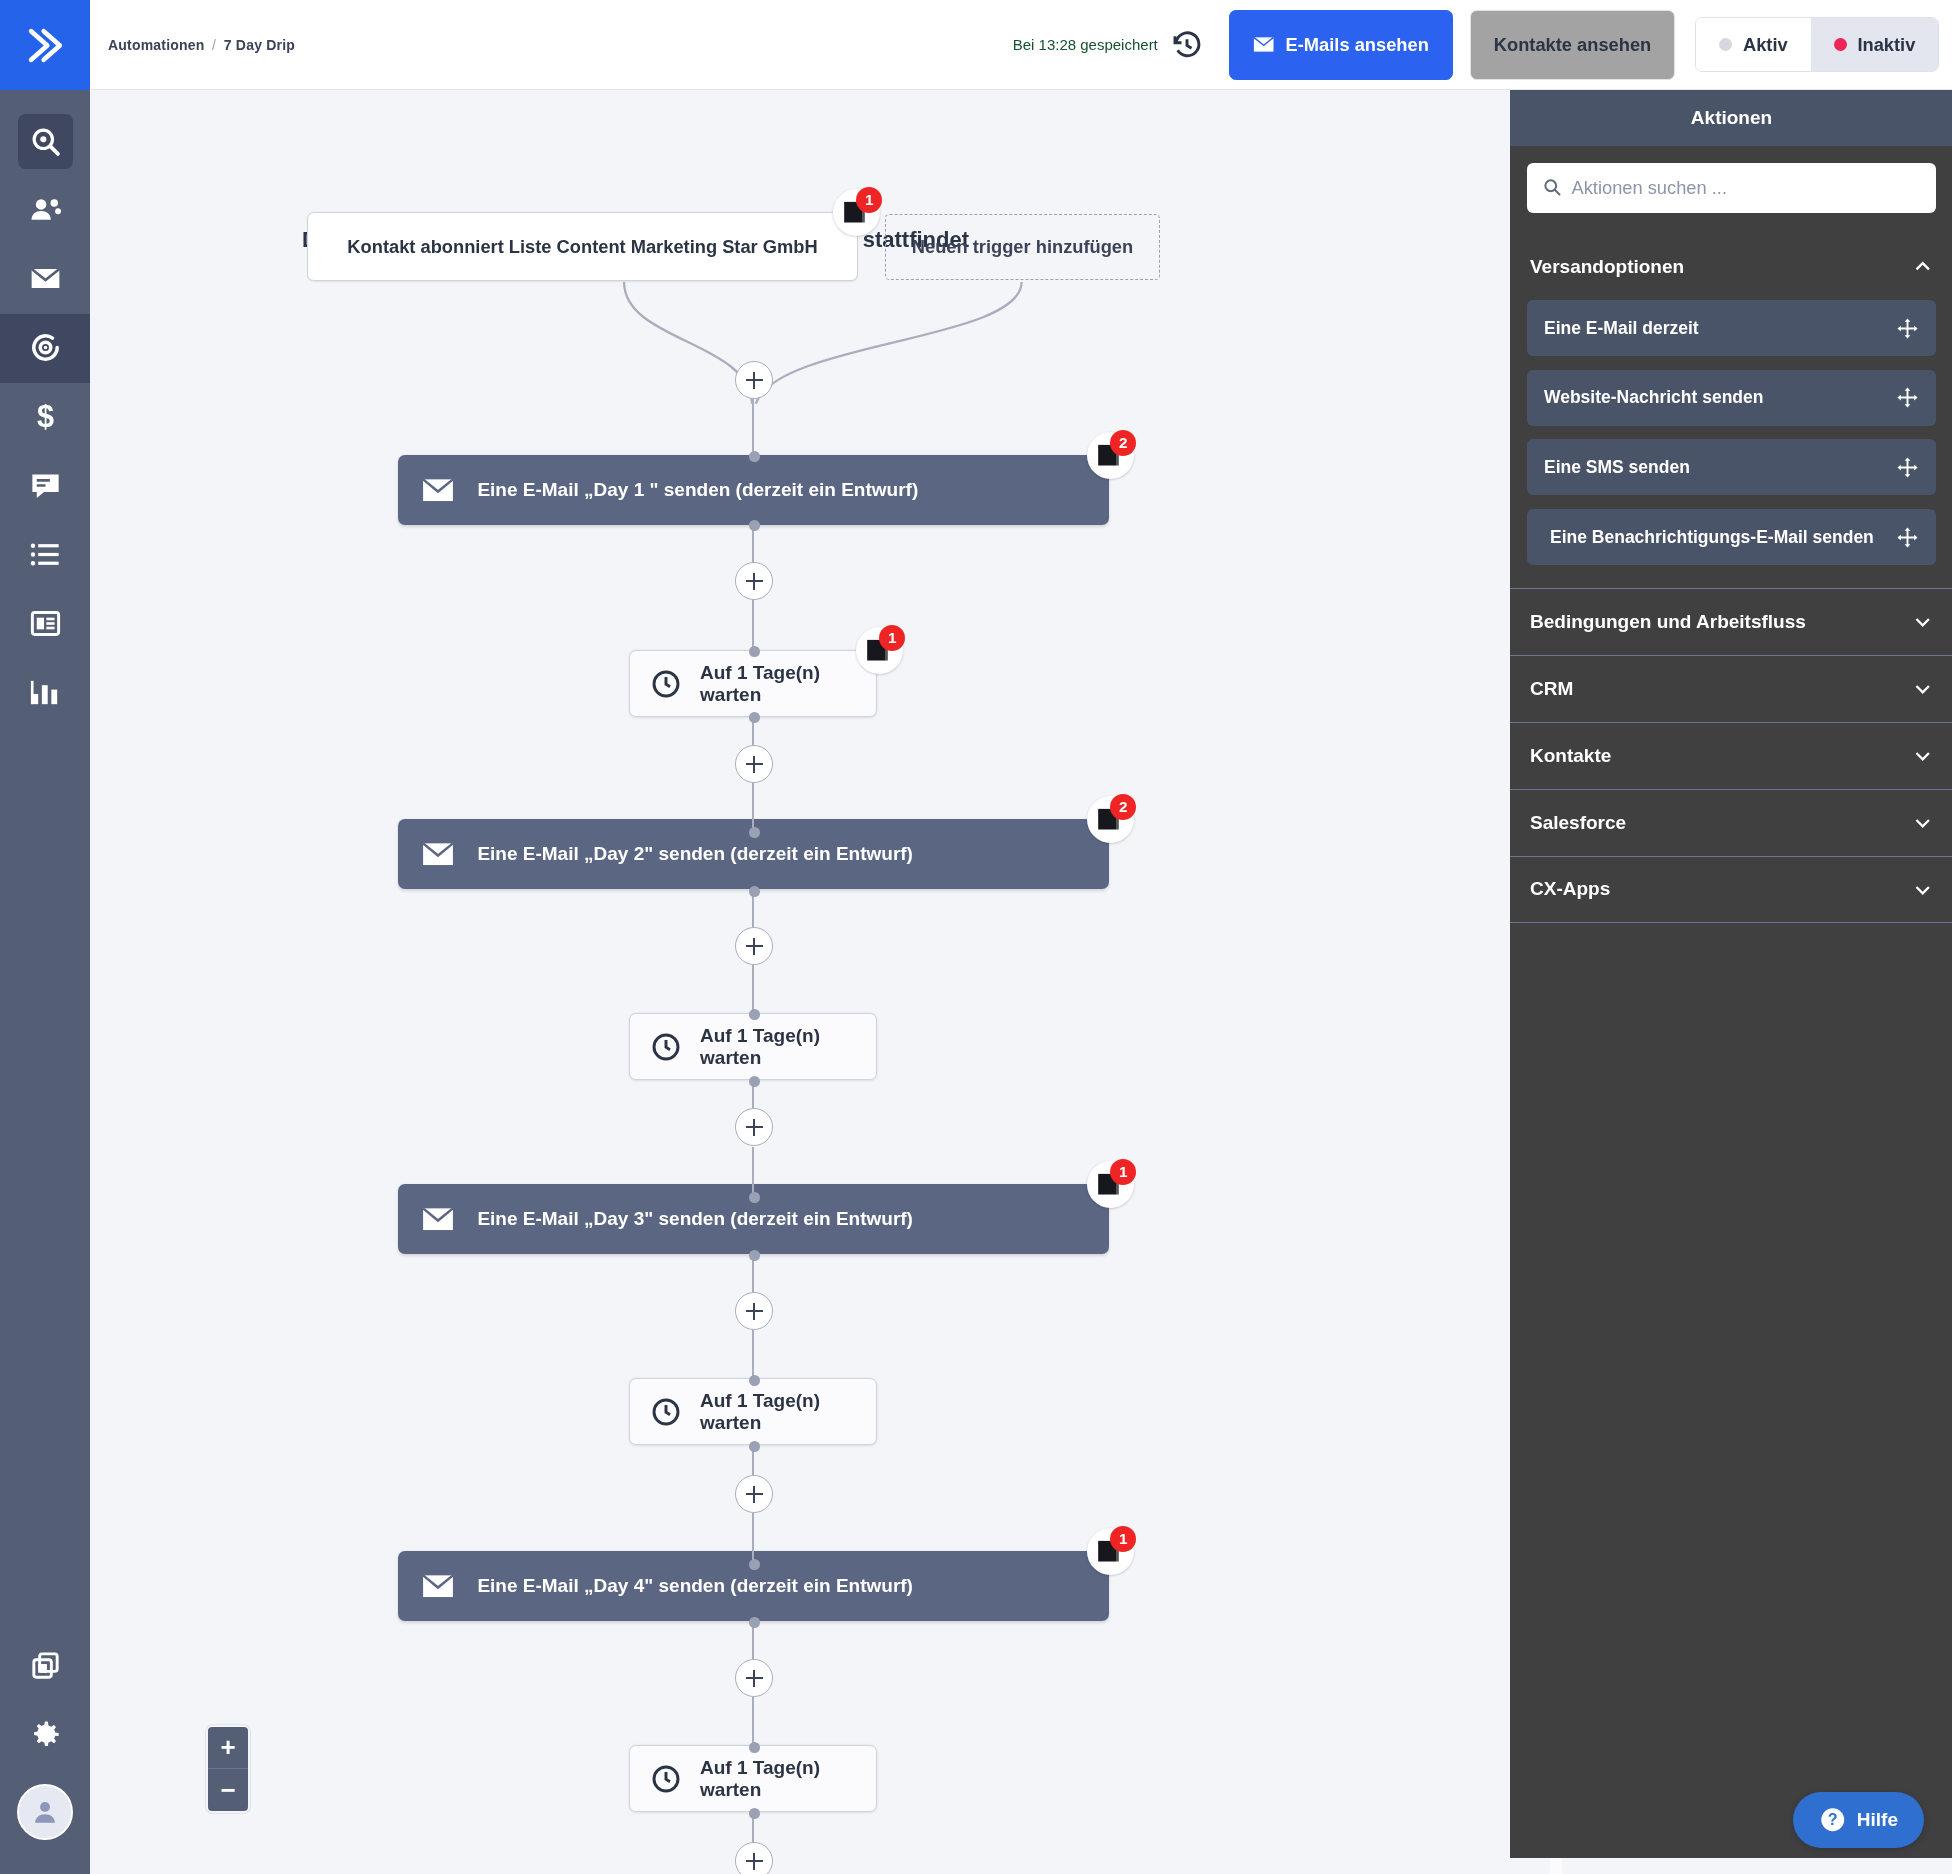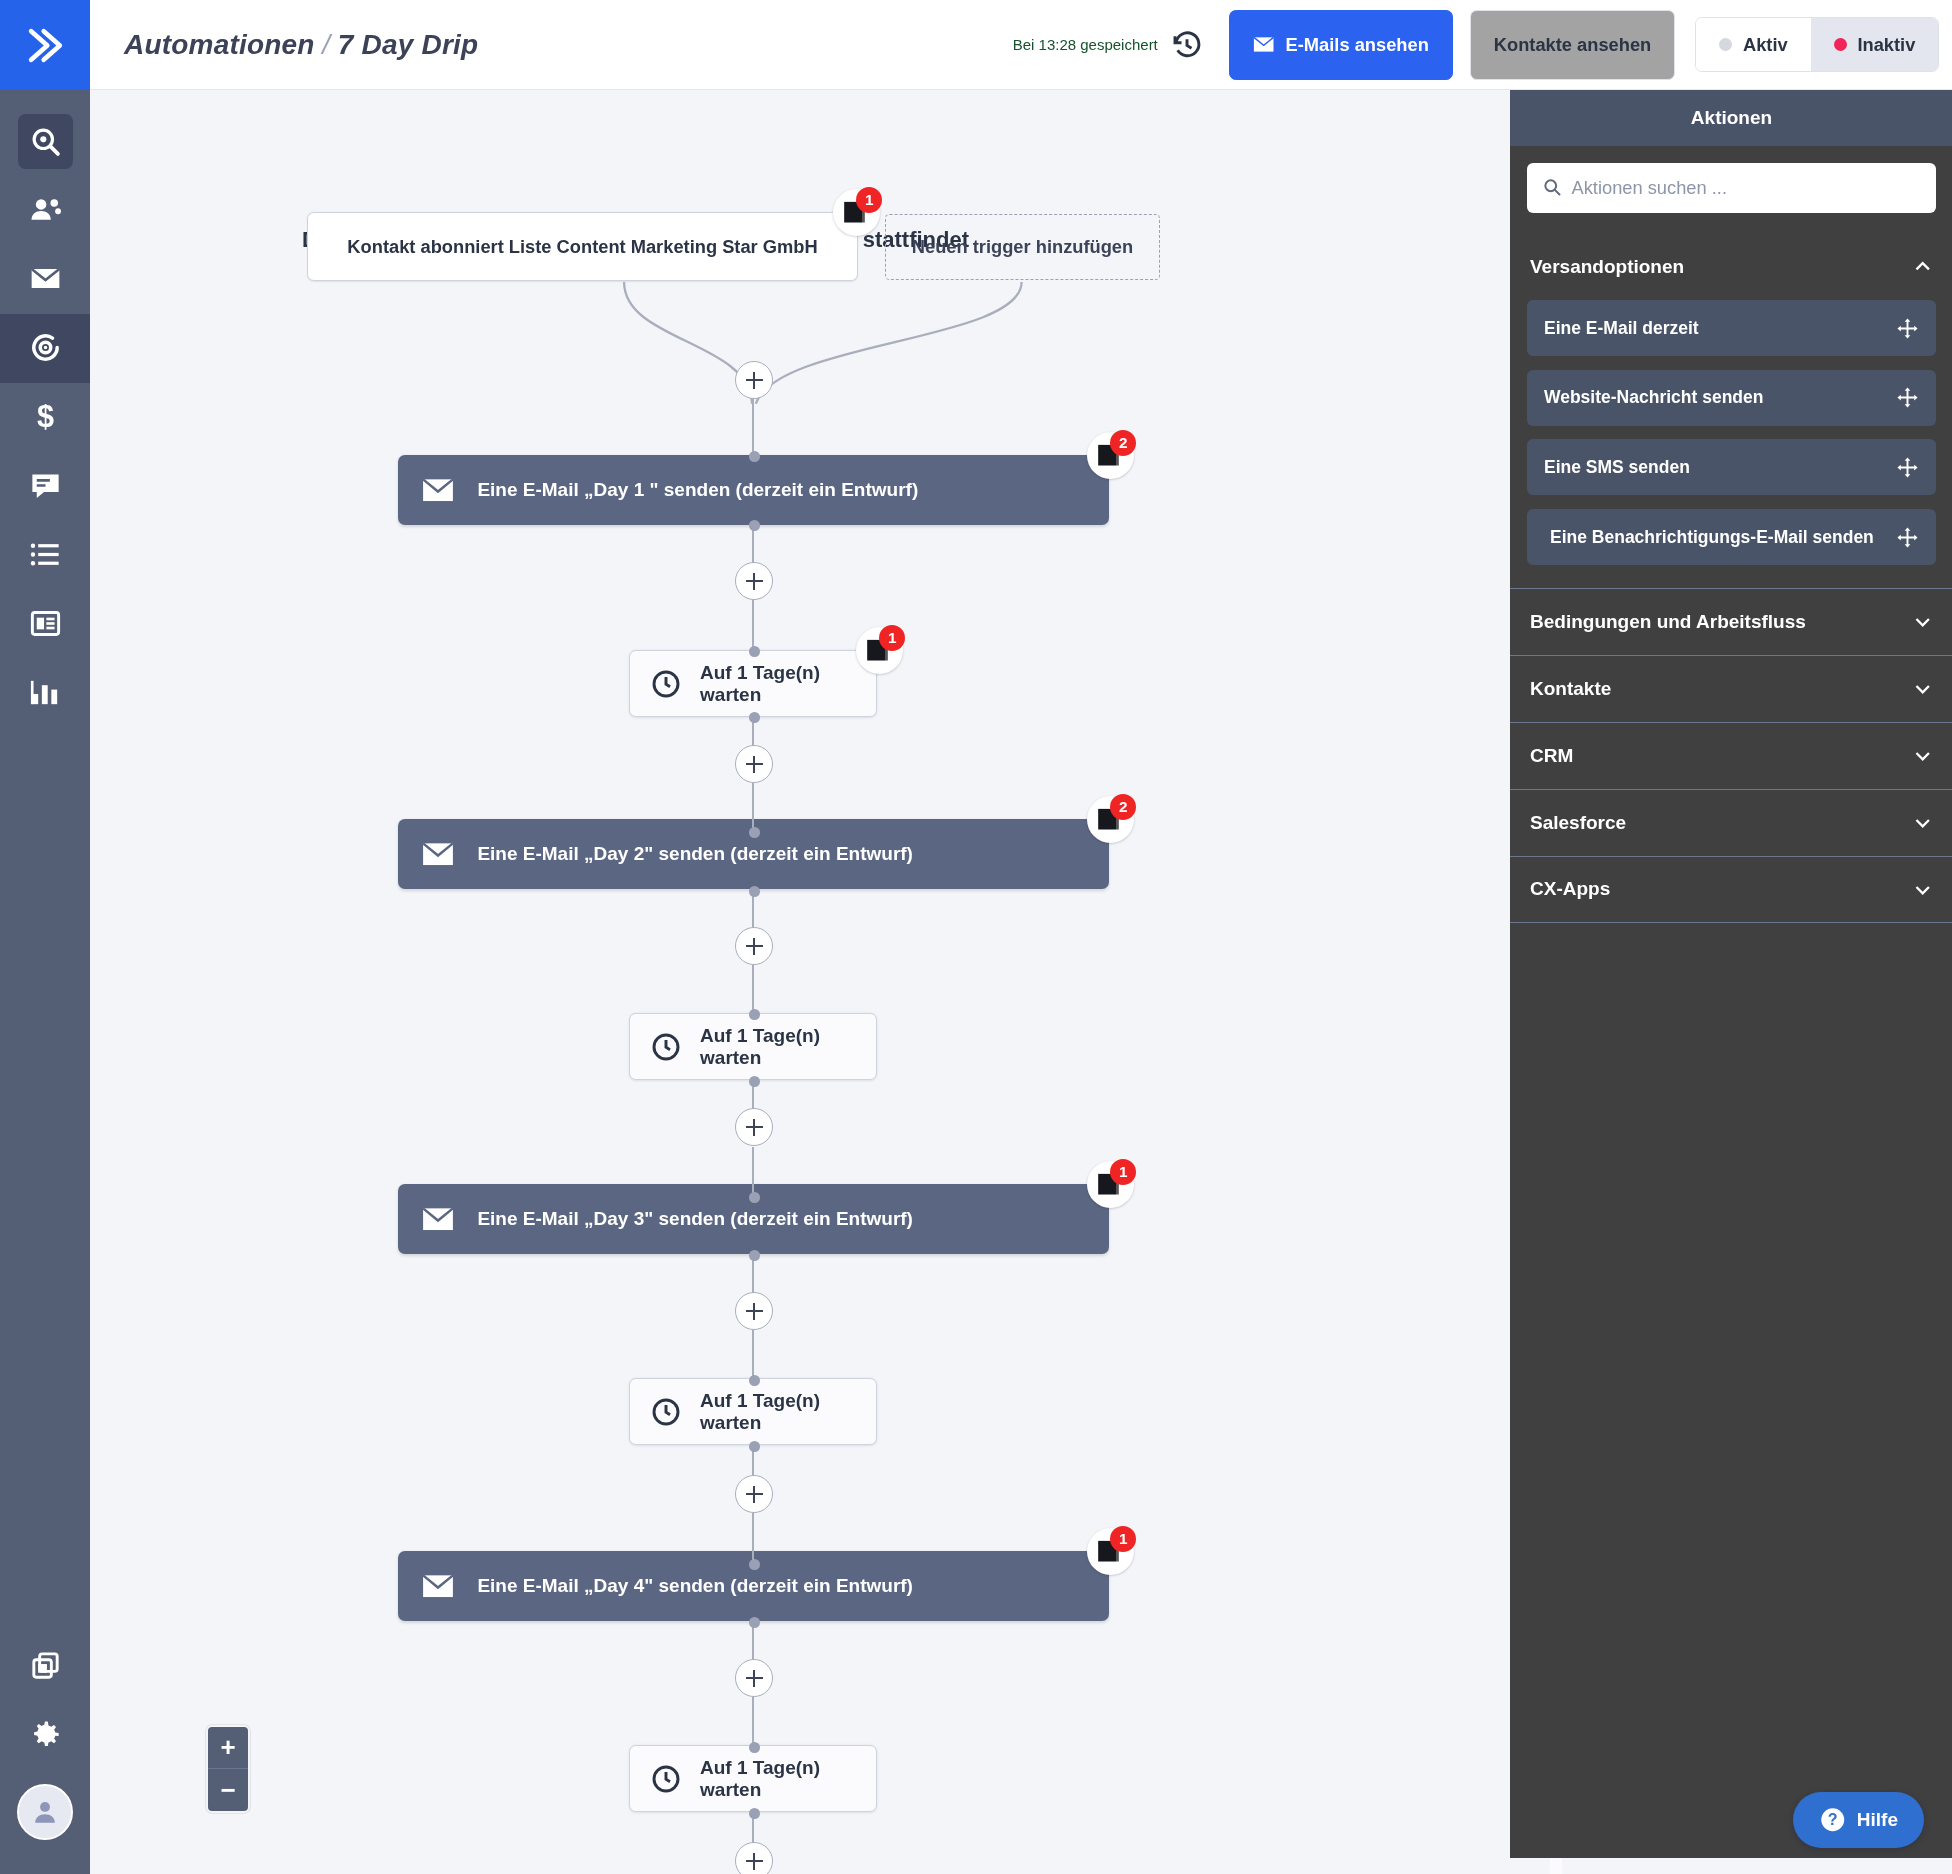--- a/index.html
+++ b/index.html
@@ -42,21 +42,21 @@
     display:flex;align-items:center;justify-content:center;border:2.3px solid #fff;
   }
   .rail-avatar .circle svg { width:32px;height:32px; fill:#8d95b8; }
 
   
   .header {
     position:absolute; left:90px; top:0; right:0; height:90px;
     background:#ffffff; display:flex; align-items:center;
     border-bottom:0.8px solid #e4e6ed; z-index:20;
   }
-  .breadcrumb { margin-left:34px; font-size:28px; font-weight:600; color:#3c4257; letter-spacing:0.2px;font-style:italic; }
+  .breadcrumb { margin-left:18px; font-size:14px; font-weight:600; color:#3c4257; letter-spacing:0.2px; }
   .breadcrumb .sep { color:#9aa1b5; margin:0 7.6px; font-weight:400; }
   .hdr-right { margin-left:auto; display:flex; align-items:center; padding-right:13.7px; }
   .saved-txt { font-size:15px; color:#14532d; margin-right:13.7px; }
   .hist-icon { width:32px;height:32px; margin-right:26px; cursor:pointer; }
   .hist-icon svg { width:32px;height:32px; stroke:#2b3445; fill:none; stroke-width:2.2; }
   .btn {
     height:70px; border-radius:6.9px; display:inline-flex; align-items:center; justify-content:center;
     font-size:18.3px; font-weight:700; cursor:pointer; padding:0 23px; white-space:nowrap;
   }
   .btn-primary { background:#2b63f0; color:#fff; border:0.8px solid #2b63f0; margin-right:17px; }
@@ -652,29 +652,29 @@
 
     <div class="sec-head">
       <span>Bedingungen und Arbeitsfluss</span>
       <span class="chev">
           <svg viewBox="0 0 24 24">
             <path d="M5 9 L12 16 L19 9"></path>
           </svg>
         </span>
     </div>
     <div class="sec-head">
-      <span>Kontakte</span>
+      <span>CRM</span>
       <span class="chev">
           <svg viewBox="0 0 24 24">
             <path d="M5 9 L12 16 L19 9"></path>
           </svg>
         </span>
     </div>
     <div class="sec-head">
-      <span>CRM</span>
+      <span>Kontakte</span>
       <span class="chev">
           <svg viewBox="0 0 24 24">
             <path d="M5 9 L12 16 L19 9"></path>
           </svg>
         </span>
     </div>
     <div class="sec-head">
       <span>Salesforce</span>
       <span class="chev">
           <svg viewBox="0 0 24 24">

